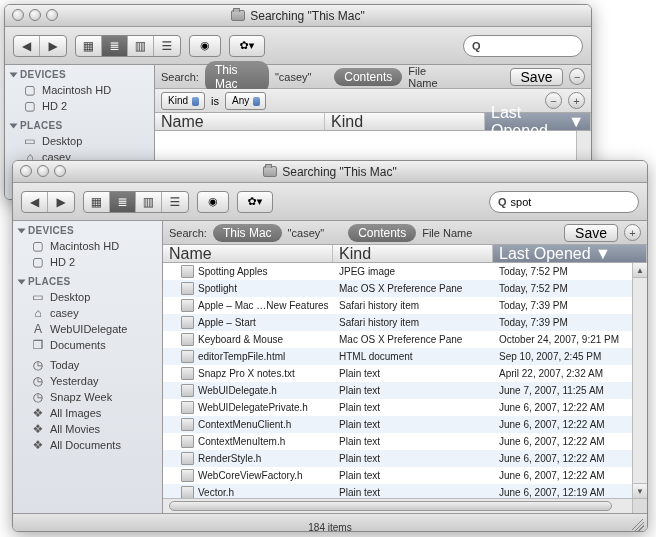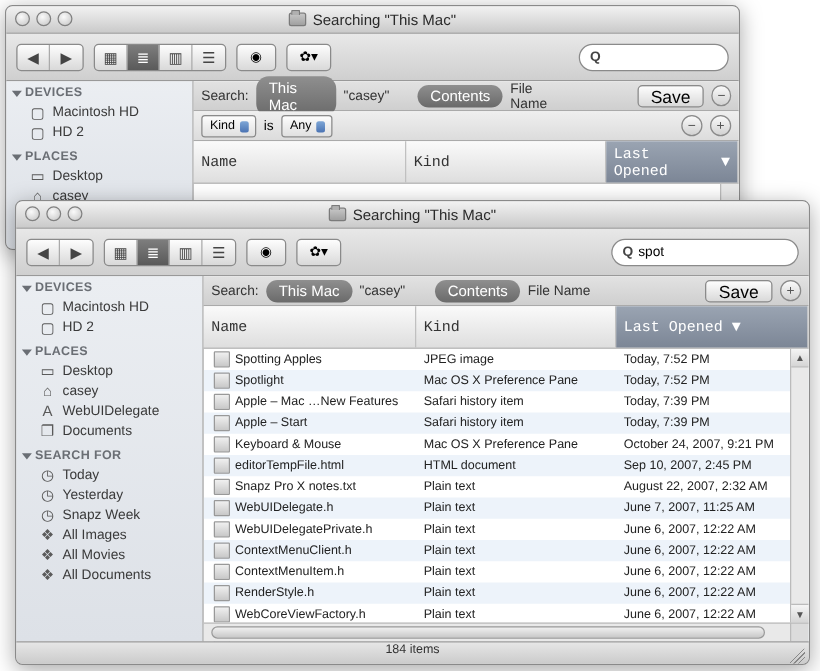--- a/index.html
+++ b/index.html
@@ -36,44 +36,44 @@
   .scopebar { height:24px; background:linear-gradient(#e2e2e2,#cfcfcf); border-bottom:1px solid #aaa; display:flex; align-items:center; padding:0 6px; gap:6px; font-size:11px; }
   .pill { padding:2px 10px; border-radius:10px; background:linear-gradient(#8f8f8f,#6a6a6a); color:#fff; font-size:12px; }
   .scope-txt { color:#333; }
   .save { height:18px; font-size:14px;margin-left:44px; }
   .round { width:17px; height:17px; border-radius:50%; border:1px solid #8a8a8a; background:linear-gradient(#fafafa,#d2d2d2); display:flex; align-items:center; justify-content:center; font-size:11px; color:#555; }
 
   .criteria { height:24px; background:linear-gradient(#efefef,#dcdcdc); border-bottom:1px solid #aaa; display:flex; align-items:center; padding:0 6px; gap:6px; font-size:11px; }
   .sel { height:18px; border:1px solid #8a8a8a; border-radius:3px; background:linear-gradient(#fdfdfd,#e0e0e0); padding:0 16px 0 6px; display:flex; align-items:center; position:relative; font-size:10px; }
   .sel:after { content:""; position:absolute; right:5px; top:4px; width:7px; height:9px; background:linear-gradient(#7ea6d6,#4a73b3); border-radius:2px; }
 
-  .colhdr { height:34px; background:linear-gradient(#fafafa,#dedede); border-bottom:1px solid #aaa; display:flex; font-size:12px; color:#333;font-family:Liberation Mono, monospace; }
+  .colhdr { height:18px; background:linear-gradient(#fafafa,#dedede); border-bottom:1px solid #aaa; display:flex; font-size:16px; color:#333; }
   .colhdr > div { border-right:1px solid #c0c0c0; display:flex; align-items:center; padding:0 6px; }
   .colhdr .sorted { background:linear-gradient(#9aa4b2,#7c8696); color:#fff; }
   .c1 { flex: 0 0 170px; }
   .c2 { flex: 0 0 160px; }
   .c3 { flex: 1; }
 
   .listwrap { flex:1; overflow:hidden; position:relative; }
   .list { }
   .row { height:17px; display:flex; align-items:center; font-size:10px; color:#222; }
   .row:nth-child(even) { background:#edf3fa; }
-  .row .c1 { flex:0 0 170px; padding-left:8px; display:flex; align-items:center; gap:4px; }
+  .row .c1 { flex:0 0 170px; padding-left:18px; display:flex; align-items:center; gap:4px; }
   .row .c2 { flex:0 0 160px; padding-left:6px; }
   .row .c3 { flex:1; padding-left:6px; }
   .fi { width:13px; height:13px; background:linear-gradient(#f0f0f0,#c8c8c8); border:1px solid #999; border-radius:1px; }
 
   .scrollbar-v { position:absolute; right:0; top:0; bottom:15px; width:15px; background:#e9e9e9; border-left:1px solid #bbb; }
   .sbtn { height:15px; border-bottom:1px solid #bbb; background:linear-gradient(#f5f5f5,#d5d5d5); display:flex; align-items:center; justify-content:center; font-size:8px; color:#555; }
   .sbtn.bot { border-top:1px solid #bbb; border-bottom:none; position:absolute; bottom:0; width:100%; }
   .scrollbar-h { position:absolute; left:0; right:15px; bottom:0; height:15px; background:#e9e9e9; border-top:1px solid #bbb; }
   .thumb-h { position:absolute; left:6px; top:2px; right:20px; height:10px; border:1px solid #999; border-radius:5px; background:linear-gradient(#f0f0f0,#c8c8c8); }
   .corner { position:absolute; right:0; bottom:0; width:15px; height:15px; background:#dcdcdc; border-left:1px solid #bbb; border-top:1px solid #bbb; }
 
-  .status { height:20px; background:linear-gradient(#e6e6e6,#c8c8c8); border-top:1px solid #999; display:flex; align-items:flex-start; justify-content:center; font-size:10px; color:#333; position:relative; }
+  .status { height:20px; background:linear-gradient(#e6e6e6,#c8c8c8); border-top:1px solid #999; display:flex; align-items:flex-end; justify-content:center; font-size:10px; color:#333; position:relative; }
   .grip { position:absolute; right:3px; bottom:2px; width:12px; height:12px; background:
     linear-gradient(135deg, transparent 45%, #888 45%, #888 50%, transparent 50%),
     linear-gradient(135deg, transparent 60%, #888 60%, #888 65%, transparent 65%),
     linear-gradient(135deg, transparent 75%, #888 75%, #888 80%, transparent 80%); }
 
   #win1 { left:4px; top:4px; width:588px; height:196px; }
   #win1 .body { height: 134px; }
   #win2 { left:12px; top:160px; width:636px; height:372px; }
   #win2 .search { width:150px; }
 </style>
@@ -238,24 +238,20 @@
         <div class="sbitem">
             <span class="ico">A</span>
             <span>WebUIDelegate</span>
           </div>
         <div class="sbitem">
             <span class="ico">❐</span>
             <span>Documents</span>
           </div>
       </div>
       <div class="sbgrp">
-        <div class="sbhdr">
-            <span class="disc"></span>
-            <span>SEARCH FOR</span>
-          </div>
         <div class="sbitem">
             <span class="ico">◷</span>
             <span>Today</span>
           </div>
         <div class="sbitem">
             <span class="ico">◷</span>
             <span>Yesterday</span>
           </div>
         <div class="sbitem">
             <span class="ico">◷</span>
@@ -341,21 +337,21 @@
               </div>
               <div class="c2">HTML document</div>
               <div class="c3">Sep 10, 2007, 2:45 PM</div>
             </div>
             <div class="row">
               <div class="c1">
                 <span class="fi"></span>
                 <span>Snapz Pro X notes.txt</span>
               </div>
               <div class="c2">Plain text</div>
-              <div class="c3">August 22, 2007, 2:32 AM</div>
+              <div class="c3">April 22, 2007, 2:32 AM</div>
             </div>
             <div class="row">
               <div class="c1">
                 <span class="fi"></span>
                 <span>WebUIDelegate.h</span>
               </div>
               <div class="c2">Plain text</div>
               <div class="c3">June 7, 2007, 11:25 AM</div>
             </div>
             <div class="row">

